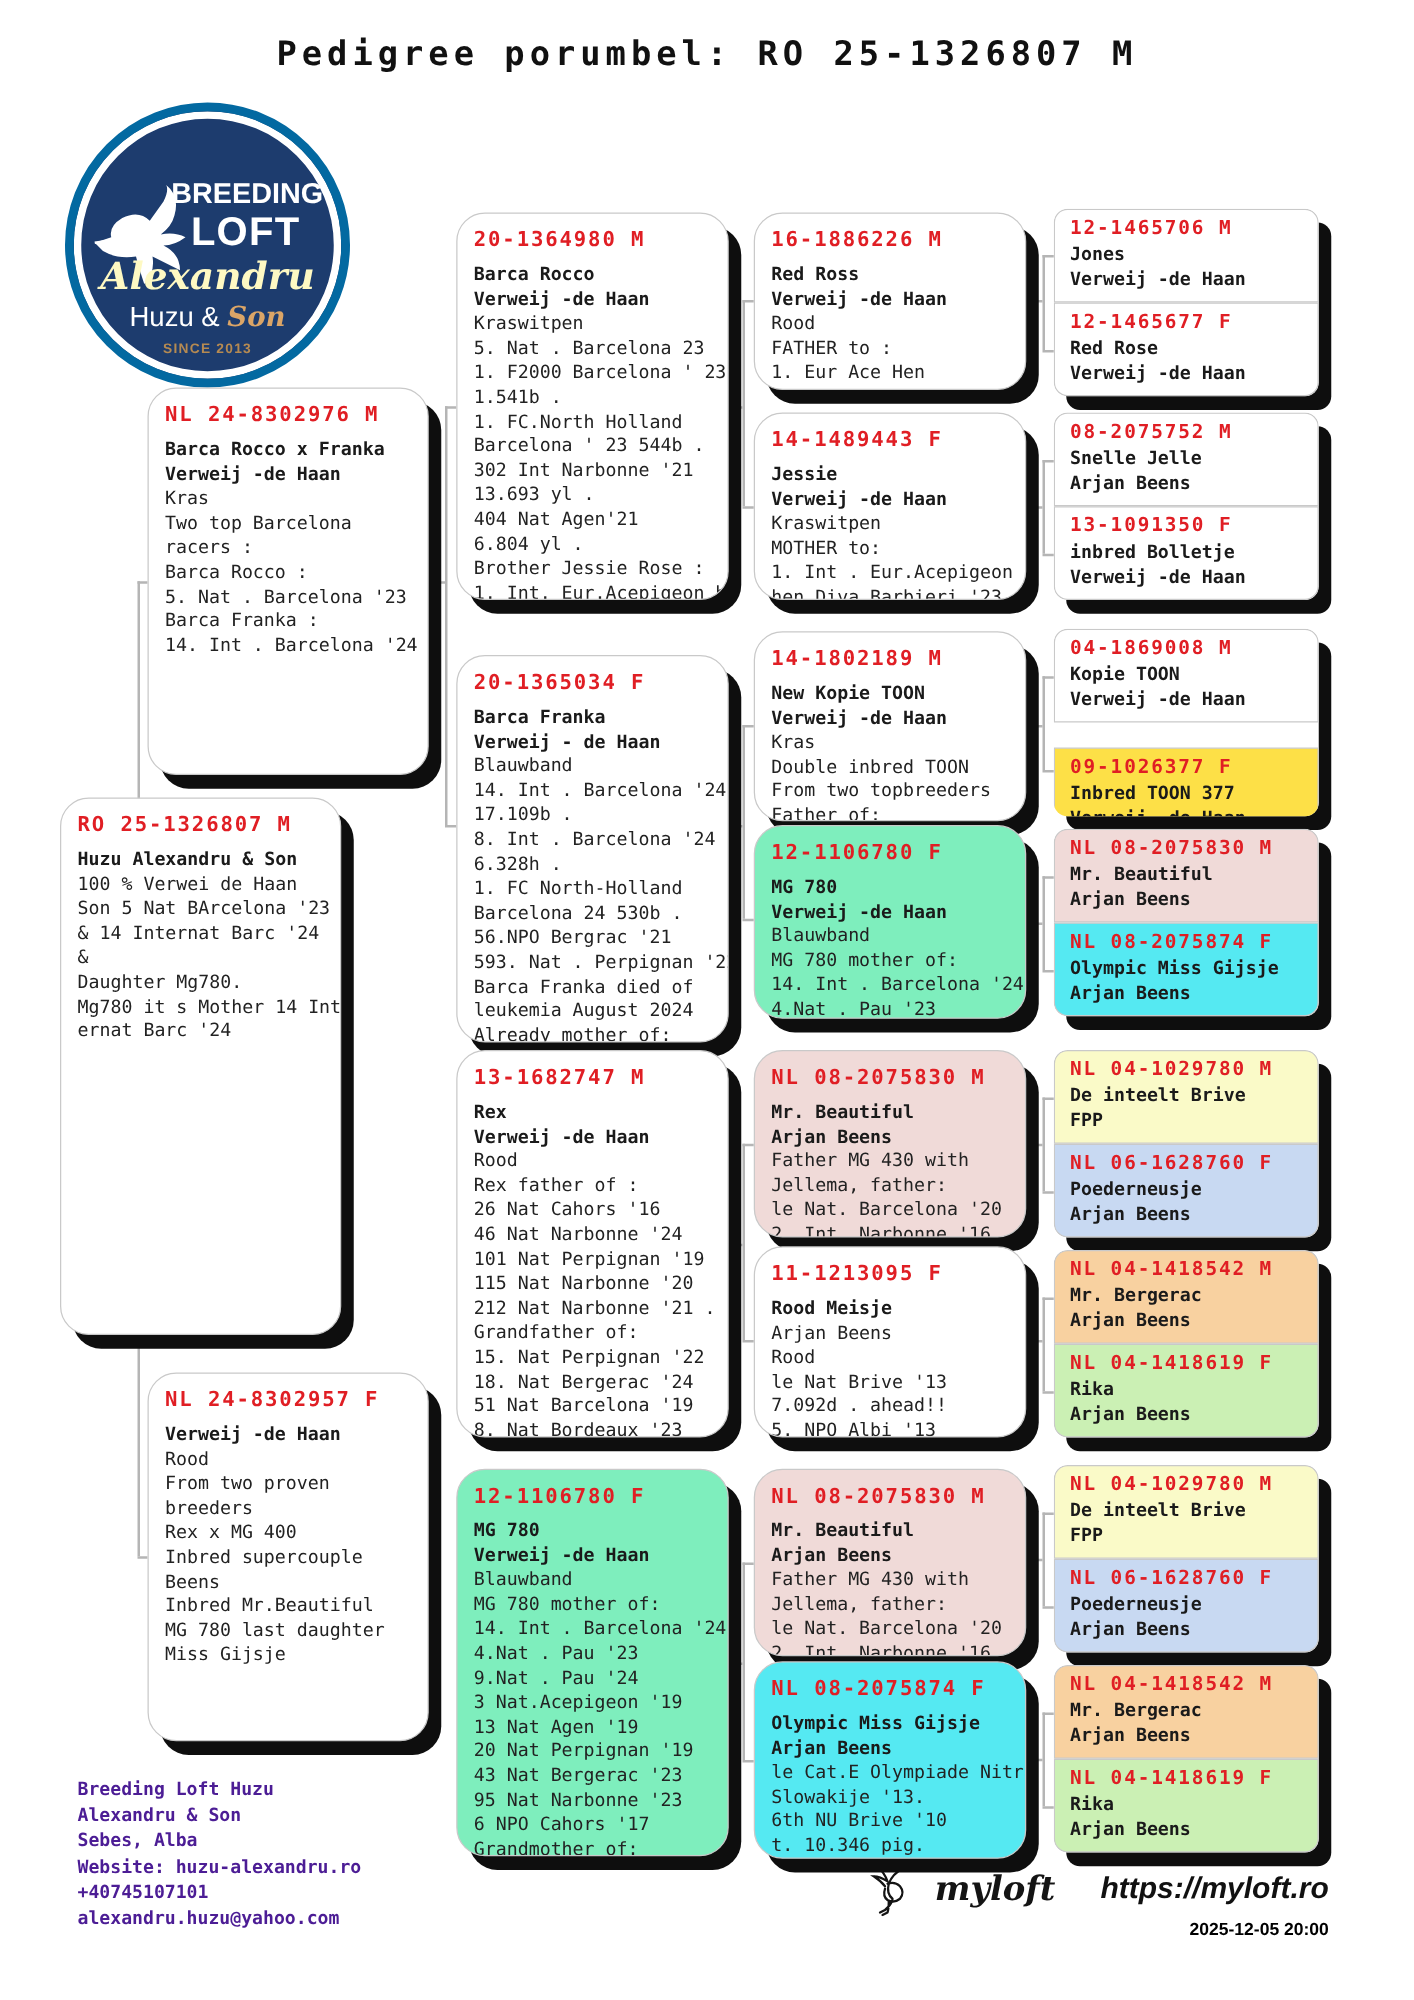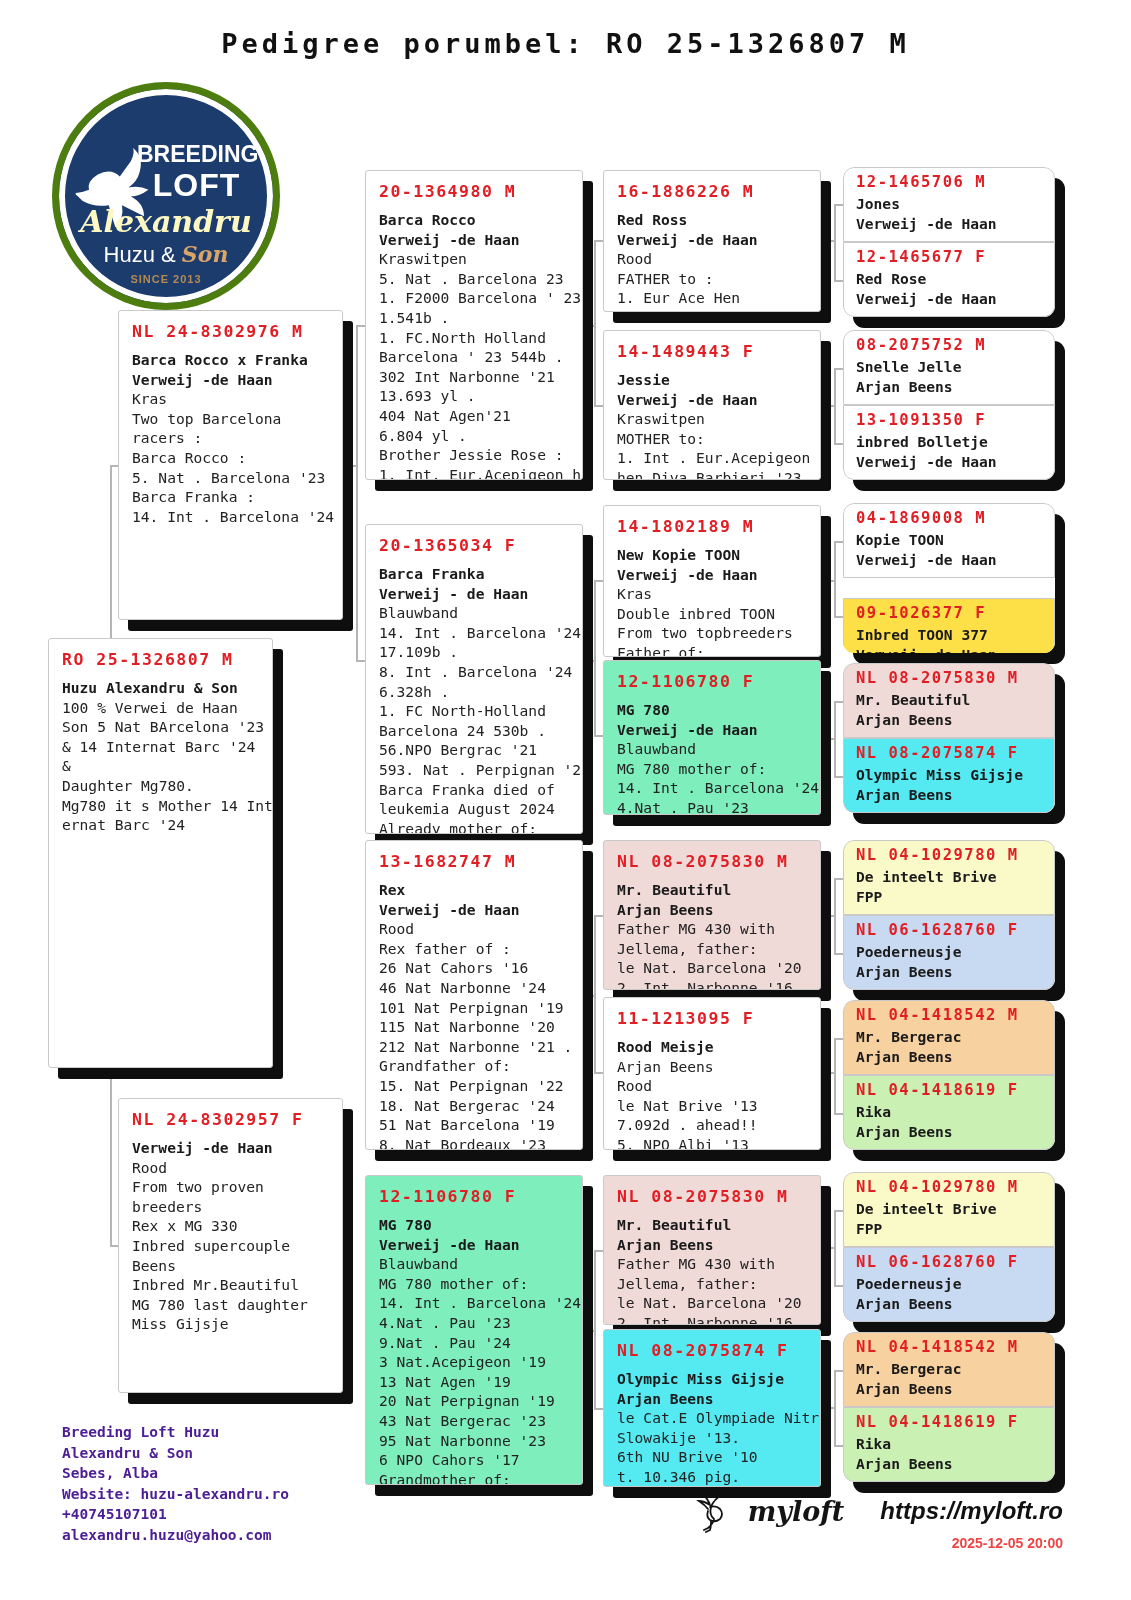--- a/index.html
+++ b/index.html
@@ -8,59 +8,59 @@
     font-family:"DejaVu Sans Mono",monospace;color:#1a1a1a;overflow:hidden;
   }
   
   .title{
     position:absolute;top:28px;left:0;width:1131px;text-align:center;
     font-size:27px;font-weight:bold;letter-spacing:4px;color:#111;
   }
   
   .logo{
     position:absolute;left:52px;top:82px;width:214px;height:214px;border-radius:50%;
-    background:#1d3c6e;border:7px solid #4d7c0f;box-shadow:inset 0 0 0 6px #ffffff;
+    background:#1d3c6e;border:7px solid #0369a1;box-shadow:inset 0 0 0 6px #ffffff;
     display:flex;flex-direction:column;align-items:center;justify-content:flex-end;
   }
   .logo-inner{position:relative;width:100%;height:100%;}
   .logo-dove{position:absolute;left:8px;top:48px;width:110px;height:110px;}
   .logo-breeding{position:absolute;right:16px;top:52px;width:120px;text-align:center;color:#fff;
     font-family:"Liberation Sans",sans-serif;font-weight:bold;font-size:23px;letter-spacing:0px;}
   .logo-loft{position:absolute;right:24px;top:78px;width:105px;text-align:center;color:#fff;
     font-family:"Liberation Sans",sans-serif;font-weight:bold;font-size:32px;letter-spacing:1px;}
   .logo-script{position:absolute;left:0;top:115px;width:100%;text-align:center;color:#fef9c3;
     font-family:"DejaVu Serif",serif;font-style:italic;font-weight:bold;font-size:30px;}
   .logo-name{position:absolute;left:0;top:152px;width:100%;text-align:center;color:#fff;
     font-family:"Liberation Sans",sans-serif;font-size:22px;}
   .logo-name .gold{color:#dba567;font-family:"DejaVu Serif",serif;font-style:italic;font-weight:bold;}
   .logo-since{position:absolute;left:0;top:184px;width:100%;text-align:center;color:#b58a52;
     font-family:"Liberation Sans",sans-serif;font-weight:bold;font-size:11px;letter-spacing:1px;}
   
   .pbox,.sbox{
-    box-sizing:border-box;background:#fff;border:1.5px solid #c9c9c9;border-radius:3px;
+    box-sizing:border-box;background:#fff;border:1.5px solid #c9c9c9;border-radius:23px;
     overflow:hidden;z-index:2;
   }
   .pbox{position:absolute;padding:11px 13px 6px 13px;box-shadow:10px 11px 0 #0e0e0e;}
   .pair{position:absolute;border-radius:11px;box-shadow:10px 11px 0 #0e0e0e;z-index:2;overflow:hidden;}
   .sbox{position:relative;width:100%;height:50%;padding:5px 12px 2px 12px;border-radius:0;}
   .sbox:first-child{border-top-left-radius:11px;border-top-right-radius:11px;}
   .sbox:last-child{border-bottom-left-radius:11px;border-bottom-right-radius:11px;}
   .ring{font-size:16.5px;font-weight:bold;color:#e01e24;letter-spacing:1.5px;margin-bottom:9px;white-space:nowrap;}
   .sbox .ring{font-size:15.5px;margin-bottom:3px;}
   .bline{font-size:14.6px;font-weight:bold;line-height:19.6px;white-space:nowrap;}
   .nline{font-size:14.6px;line-height:19.6px;white-space:nowrap;color:#222;}
   
   .conn{position:absolute;background:#b5b5b5;z-index:1;}
   
   .contact{position:absolute;left:62px;top:1422px;font-size:14.5px;font-weight:bold;line-height:20.5px;color:#4c1d95;}
   .myloft{position:absolute;right:68px;top:1489px;text-align:right;}
   .myloft-row{display:flex;align-items:center;justify-content:flex-end;gap:10px;}
   .myloft-script{font-family:"DejaVu Serif",serif;font-style:italic;font-weight:bold;font-size:27px;color:#141414;}
   .myloft-url{font-family:"Liberation Sans",sans-serif;font-style:italic;font-weight:bold;font-size:24px;color:#111;margin-left:26px;}
-  .myloft-date{font-family:"Liberation Sans",sans-serif;font-weight:bold;font-size:14px;color:#ef4444;margin-top:2px;}
+  .myloft-date{font-family:"Liberation Sans",sans-serif;font-weight:bold;font-size:14px;color:#000000;margin-top:2px;}
 </style>
 </head>
 <body>
 
 <div class="title">Pedigree porumbel: RO 25-1326807 M</div>
 
 <div class="logo">
   <div class="logo-inner">
     <svg class="logo-dove" viewBox="0 0 100 100">
       <path d="M8 52 L20 48 Q18 40 28 34 Q40 28 48 36 L58 22 Q62 14 60 10 Q70 18 66 32 Q64 40 56 46 Q66 44 74 48 Q66 54 58 54 Q70 60 70 72 Q58 66 50 62 Q52 74 44 82 Q40 70 38 62 Q24 64 14 58 Z" fill="#ffffff"></path>
@@ -96,21 +96,21 @@
     <div class="nline">Daughter Mg780.</div>
     <div class="nline">Mg780 it s Mother 14 Int</div>
     <div class="nline">ernat Barc '24</div>
   </div>
 <div class="pbox" style="left: 118px; top: 1098px; width: 225px; height: 295px; background: rgb(255, 255, 255);">
     <div class="ring">NL 24-8302957 F</div>
     <div class="bline">Verweij -de Haan</div>
     <div class="nline">Rood</div>
     <div class="nline">From two proven</div>
     <div class="nline">breeders</div>
-    <div class="nline">Rex x MG 330</div>
+    <div class="nline">Rex x MG 400</div>
     <div class="nline">Inbred supercouple</div>
     <div class="nline">Beens</div>
     <div class="nline">Inbred Mr.Beautiful</div>
     <div class="nline">MG 780 last daughter</div>
     <div class="nline">Miss Gijsje</div>
   </div>
 
 <div class="pbox" style="left: 365px; top: 170px; width: 218px; height: 310px; background: rgb(255, 255, 255);">
     <div class="ring">20-1364980 M</div>
     <div class="bline">Barca Rocco</div>

